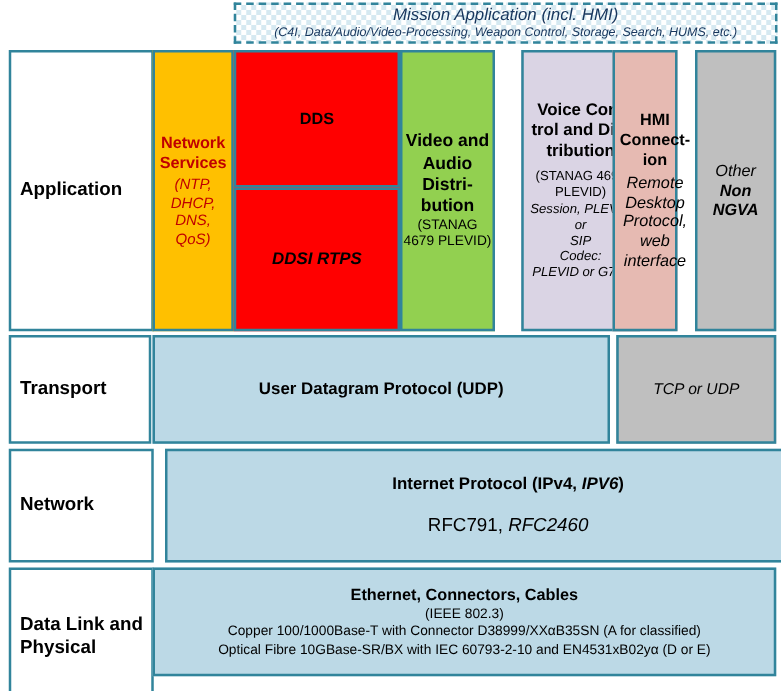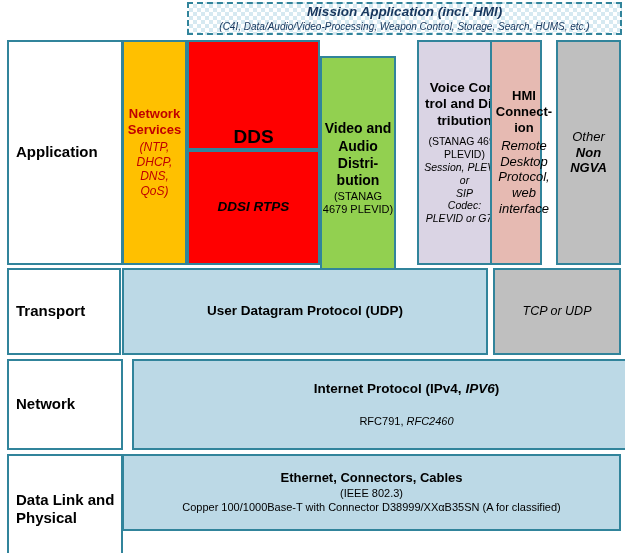--- a/index.html
+++ b/index.html
@@ -31,54 +31,54 @@
     background:#fff;align-items:flex-start;text-align:left;
     padding-left:7px;font-weight:bold;font-size:15px;
   }
   .mission{
     left:187px;top:2px;width:435px;height:33px;
     border:2.5px dashed var(--teal);
     background-image:conic-gradient(#d6e9f1 25%, #ffffff 25% 50%, #d6e9f1 50% 75%, #ffffff 75%);
     background-size:8px 8px;
     color:var(--navy);
   }
-  .mission .ttl{font-size:13.5px;font-weight:bold;font-style:italic;}
+  .mission .ttl{font-size:13.5px;font-weight:normal;font-style:italic;}
   .mission .sub{font-size:10px;font-style:italic;margin-top:1px;}
 
   
   .col{top:40px;height:225px;}
   .c-orange{left:122px;width:65px;background:var(--orange);color:var(--darkred);}
   .c-orange .t{font-weight:bold;font-size:13px;}
   .c-orange .d{font-style:italic;font-size:12px;margin-top:2px;text-align:center;}
-  .c-dds{left:187px;width:133px;top:40px;height:110px;background:var(--red);font-weight:bold;font-size:19px;justify-content:flex-end;}
+  .c-dds{left:187px;width:133px;top:40px;height:110px;background:var(--red);font-weight:bold;font-size:13px;}
   .c-ddsi{left:187px;width:133px;top:150px;height:115px;background:var(--red);font-weight:bold;font-size:13.5px;font-style:italic;}
-  .c-green{left:320px;width:76px;background:var(--green);margin-top:16px;}
+  .c-green{left:320px;width:76px;background:var(--green);}
   .c-green .t{font-weight:bold;font-size:14px;}
   .c-green .d{font-size:11px;margin-top:1px;}
   .c-lav{left:417px;width:95px;background:var(--lavender);}
   .c-lav .t{font-weight:bold;font-size:13.5px;}
   .c-lav .s{font-size:10.5px;margin-top:6px;}
   .c-lav .d{font-size:10.5px;font-style:italic;}
   .c-pink{left:490px;width:52px;background:var(--pink);padding-left:16px;}
   .c-pink .t{font-weight:bold;font-size:13px;}
   .c-pink .d{font-style:italic;font-size:13px;margin-top:2px;}
   .c-gray{left:556px;width:65px;background:var(--gray);font-style:italic;font-size:13px;}
   .c-gray .b{font-weight:bold;}
 
   
   .udp{left:122px;top:268px;width:366px;height:87px;background:var(--lblue);font-weight:bold;font-size:13.5px;}
   .tcp{left:493px;top:268px;width:128px;height:87px;background:var(--gray);font-style:italic;font-size:12.5px;}
 
   
   .net{left:132px;top:359px;width:549px;height:91px;background:var(--lblue);}
   .net .t{font-weight:bold;font-size:13.5px;}
-  .net .s{font-size:11px;margin-top:17px;}
+  .net .s{font-size:15px;margin-top:17px;}
 
   
-  .dl{left:122px;top:454px;width:499px;height:77px;background:var(--lblue);}
+  .dl{left:122px;top:454px;width:499px;height:87px;background:var(--lblue);}
   .dl .t{font-weight:bold;font-size:13px;}
   .dl .s{font-size:11px;margin-top:1px;}
 
   .lbl-app{left:7px;top:40px;width:116px;height:225px;}
   .lbl-tra{left:7px;top:268px;width:114px;height:87px;}
   .lbl-net{left:7px;top:359px;width:116px;height:91px;}
   .lbl-dl{left:7px;top:454px;width:116px;height:110px;}
   em{font-style:italic;}
 </style>
 </head>
@@ -166,13 +166,14 @@
 
 <div class="box net">
   <div class="t"><span>Internet Protocol (IPv4, </span><em>IPV6</em><span>)</span></div>
   <div class="s"><span>RFC791, </span><em>RFC2460</em></div>
 </div>
 
 <div class="box dl">
   <div class="t">Ethernet, Connectors, Cables</div>
   <div class="s">(IEEE 802.3)</div>
   <div class="s">Copper 100/1000Base-T with Connector D38999/XXαB35SN (A for classified)</div>
+  <div class="s">Optical Fibre 10GBase-SR/BX with IEC 60793-2-10 and EN4531xB02yα (D or E)</div>
 </div>
 
 </body></html>

